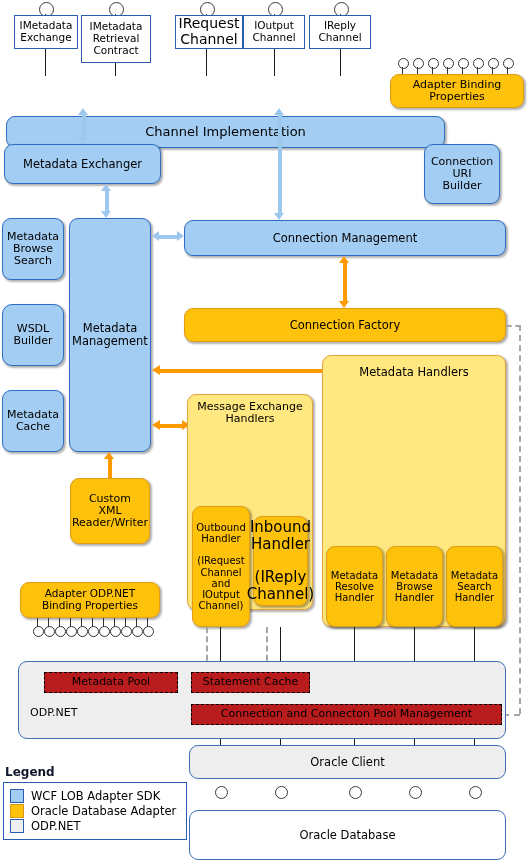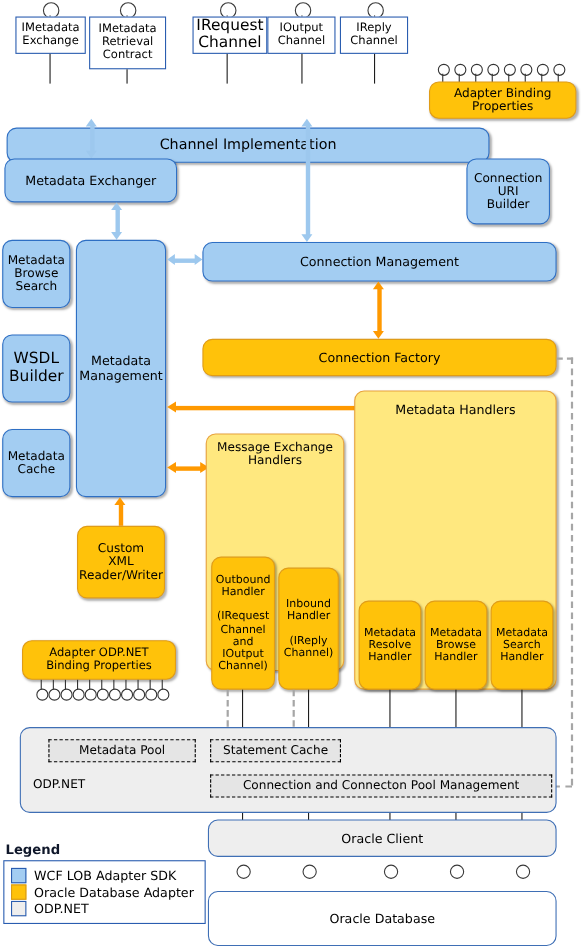--- a/index.html
+++ b/index.html
@@ -9,21 +9,21 @@
   .box{position:absolute;box-sizing:border-box;display:flex;align-items:center;
        justify-content:center;text-align:center;line-height:1.12;color:#000;}
   .rb{border-radius:9px;}
 
   
   .blue   {background:#a3cdf2;border:1.4px solid #2e6fc4;box-shadow:1.5px 1.5px 2px rgba(0,0,0,.30);}
   .gold   {background:#ffc20a;border:1.4px solid #e09c17;box-shadow:1.5px 1.5px 2px rgba(0,0,0,.30);}
   .ltyel  {background:#ffe87f;border:1.4px solid #e8a23c;box-shadow:1.5px 1.5px 2px rgba(0,0,0,.30);}
   .grayb  {background:#eeeeee;border:1.4px solid #3f6fb5;}
   .whiteb {background:#ffffff;border:1.5px solid #2a5db0;}
-  .dashgray{background:#e5e5e5;border:1.6px dashed #000;}
+  .dashgray{background:#b91c1c;border:1.6px dashed #000;}
 
   
   .lolli{position:absolute;}
   .lolli .circ{position:absolute;width:13px;height:13px;border-radius:50%;
        border:1.5px solid #3a3a3a;background:#fff;left:0;top:0;}
   .lolli .stem{position:absolute;width:1.5px;background:#3a3a3a;left:5.7px;top:12px;}
 
   .vline{position:absolute;width:1.3px;background:#1d1d1d;}
   .pin{position:absolute;width:11px;height:11px;border-radius:50%;border:1.4px solid #3a3a3a;background:#fff;}
 
@@ -138,21 +138,21 @@
     <div class="head" style="left:0;bottom:0;border-left:5.5px solid transparent;border-right:5.5px solid transparent;border-top:7px solid #9dc8ee;"></div>
   </div>
 
   <div class="box blue rb" style="left:424px;top:144px;width:76px;height:60px;font-size:11px;white-space:pre-line;">Connection
 URI
 Builder</div>
 
   <div class="box blue rb" style="left:2px;top:218px;width:62px;height:62px;font-size:11px;white-space:pre-line;">Metadata
 Browse
 Search</div>
-  <div class="box blue rb" style="left:2px;top:304px;width:62px;height:62px;font-size:14px;white-space:pre-line;">WSDL
+  <div class="box blue rb" style="left:2px;top:304px;width:62px;height:62px;font-size:11px;white-space:pre-line;border-radius:10px;">WSDL
 Builder</div>
   <div class="box blue rb" style="left:2px;top:390px;width:62px;height:62px;font-size:11px;white-space:pre-line;">Metadata
 Cache</div>
 
   <div class="box blue rb" style="left:69px;top:218px;width:82px;height:234px;font-size:11.5px;white-space:pre-line;">Metadata
 Management</div>
 
   <div class="arw" style="left:152px;top:231px;width:32px;height:11px;">
     <div class="shaft" style="top:3.5px;left:6px;width:20px;height:4px;background:#9dc8ee;"></div>
     <div class="head" style="left:0;top:0;border-top:5.5px solid transparent;border-bottom:5.5px solid transparent;border-right:7px solid #9dc8ee;"></div>
@@ -191,21 +191,21 @@
 Handlers</div>
 
   <div class="box gold rb" style="left:192px;top:506px;width:58px;height:121px;font-size:10px;white-space:pre-line;">Outbound
 Handler
 
 (IRequest
 Channel
 and
 IOutput
 Channel)</div>
-  <div class="box gold rb" style="left:253px;top:516px;width:55px;height:111px;font-size:10px;white-space:pre-line;">Inbound
+  <div class="box gold rb" style="left:253px;top:516px;width:55px;height:90px;font-size:15px;white-space:pre-line;">Inbound
 Handler
 
 (IReply
 Channel)</div>
 
   <div class="box gold rb" style="left:326px;top:546px;width:57px;height:81px;font-size:10px;white-space:pre-line;">Metadata
 Resolve
 Handler</div>
   <div class="box gold rb" style="left:386px;top:546px;width:57px;height:81px;font-size:10px;white-space:pre-line;">Metadata
 Browse

